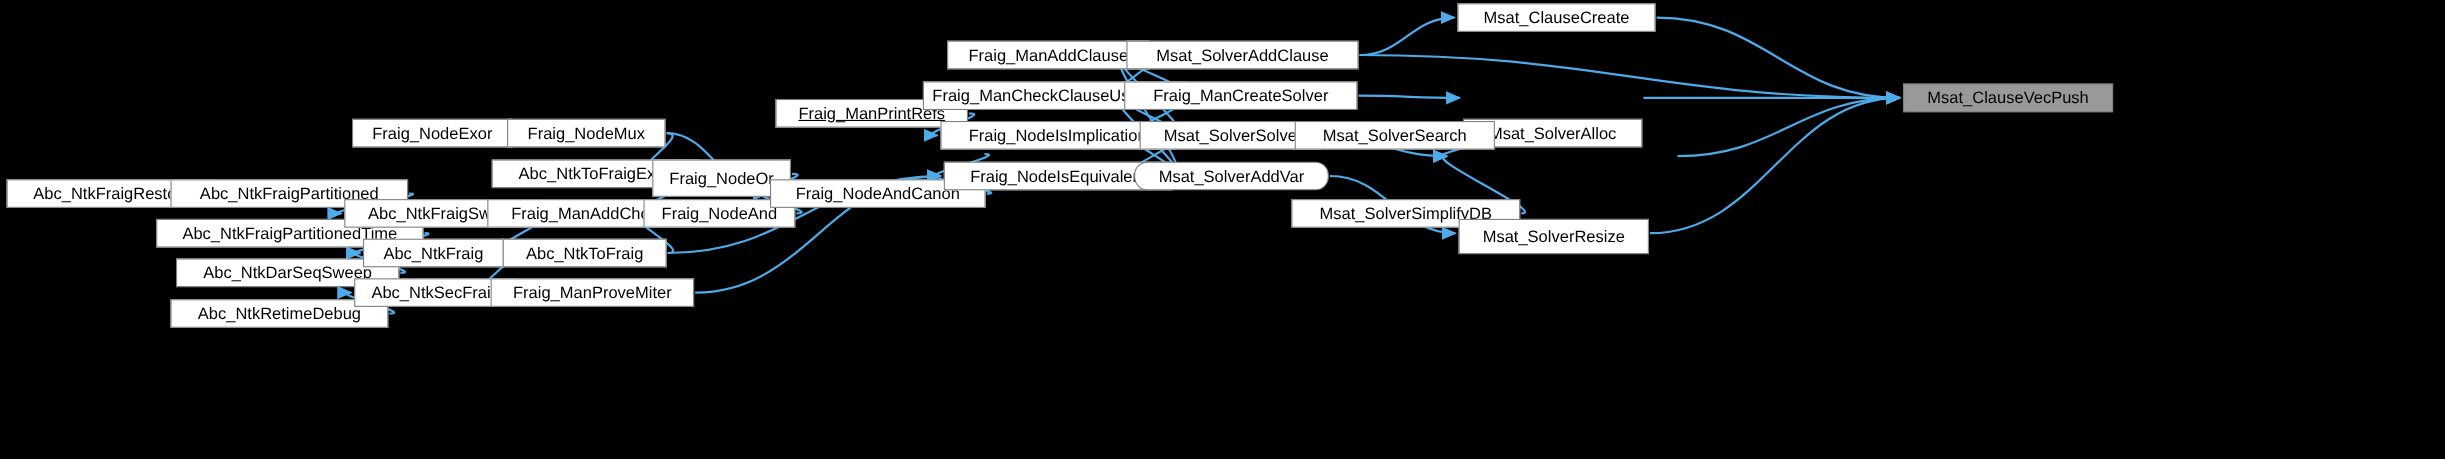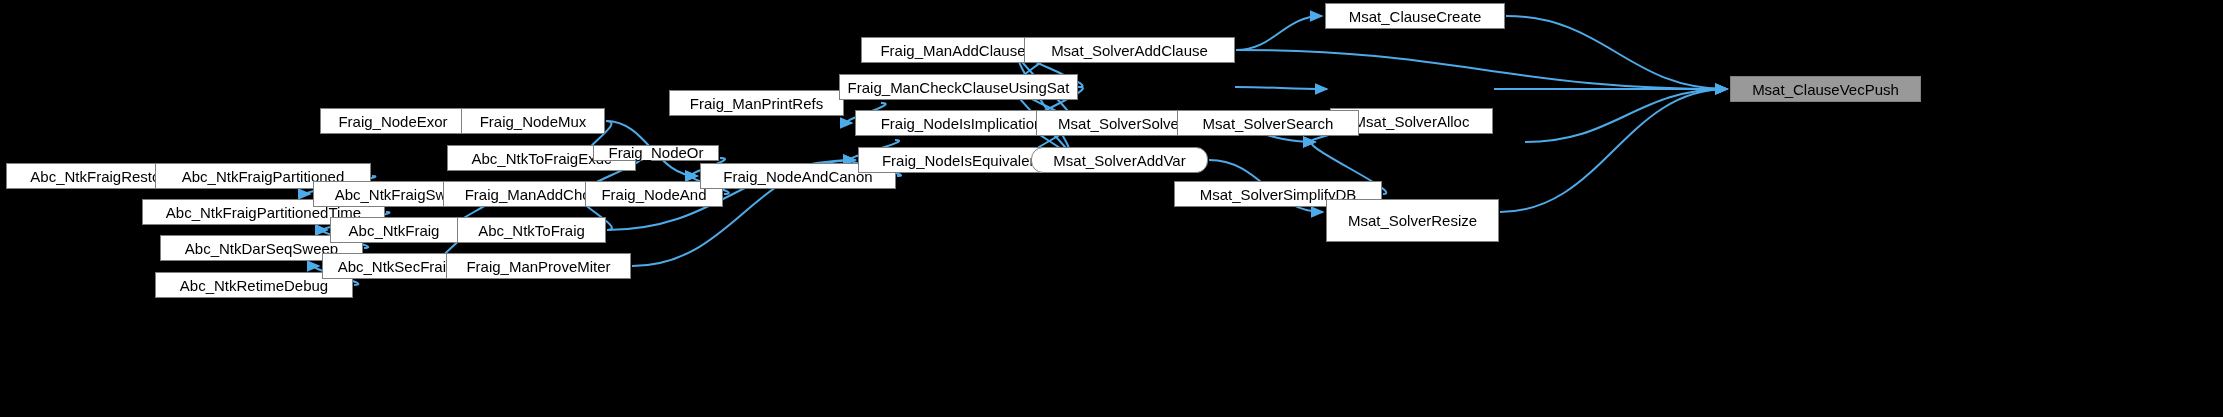--- a/index.html
+++ b/index.html
@@ -147,65 +147,68 @@
       </div>
       <div class="node" style="left: 457px; top: 217px; width: 149px; height: 26px;">
         <span class="node-label">Abc_NtkToFraig</span>
       </div>
       <div class="node" style="left: 446px; top: 253px; width: 185px; height: 26px;">
         <span class="node-label">Fraig_ManProveMiter</span>
       </div>
       <div class="node" style="left: 461px; top: 108px; width: 144px; height: 26px;">
         <span class="node-label">Fraig_NodeMux</span>
       </div>
-      <div class="node" style="left: 593px; top: 145px; width: 126px; height: 16px; align-items: flex-end;">
+      <div class="node" style="left: 593px; top: 145px; width: 126px; height: 34px;">
         <span class="node-label">Fraig_NodeOr</span>
       </div>
       <div class="node" style="left: 585px; top: 181px; width: 138px; height: 26px;">
         <span class="node-label">Fraig_NodeAnd</span>
       </div>
       <div class="node" style="left: 700px; top: 163px; width: 196px; height: 26px;">
         <span class="node-label">Fraig_NodeAndCanon</span>
       </div>
-      <div class="node" style="left: 669px; top: 90px; width: 175px; height: 26px;">
+      <div class="node" style="left: 705px; top: 90px; width: 175px; height: 26px; text-decoration: underline;">
         <span class="node-label">Fraig_ManPrintRefs</span>
       </div>
       <div class="node" style="left: 861px; top: 37px; width: 184px; height: 26px;">
         <span class="node-label">Fraig_ManAddClause</span>
       </div>
       <div class="node" style="left: 839px; top: 74px; width: 239px; height: 26px;">
         <span class="node-label">Fraig_ManCheckClauseUsingSat</span>
       </div>
       <div class="node" style="left: 855px; top: 110px; width: 213px; height: 26px;">
         <span class="node-label">Fraig_NodeIsImplication</span>
       </div>
       <div class="node" style="left: 858px; top: 147px; width: 208px; height: 26px;">
         <span class="node-label">Fraig_NodeIsEquivalent</span>
       </div>
       <div class="node" style="left: 1024px; top: 37px; width: 211px; height: 26px;">
         <span class="node-label">Msat_SolverAddClause</span>
       </div>
+      <div class="node" style="left: 1022px; top: 74px; width: 212px; height: 26px;">
+        <span class="node-label">Fraig_ManCreateSolver</span>
+      </div>
       <div class="node" style="left: 1036px; top: 110px; width: 165px; height: 26px;">
         <span class="node-label">Msat_SolverSolve</span>
       </div>
       <div class="node" style="left: 1031px; top: 147px; width: 177px; height: 26px; border-radius: 12px;">
         <span class="node-label">Msat_SolverAddVar</span>
       </div>
       <div class="node" style="left: 1325px; top: 3px; width: 180px; height: 26px; text-align: right;">
         <span class="node-label">Msat_ClauseCreate</span>
       </div>
       <div class="node" style="left: 1330px; top: 76px; width: 163px; height: 26px; margin-top: 32px;">
         <span class="node-label">Msat_SolverAlloc</span>
       </div>
       <div class="node" style="left: 1177px; top: 110px; width: 182px; height: 26px;">
         <span class="node-label">Msat_SolverSearch</span>
       </div>
       <div class="node" style="left: 1174px; top: 181px; width: 208px; height: 26px;">
         <span class="node-label">Msat_SolverSimplifyDB</span>
       </div>
-      <div class="node" style="left: 1326px; top: 199px; width: 173px; height: 43px;">
+      <div class="node" style="left: 1326px; top: 199px; width: 173px; height: 32px;">
         <span class="node-label">Msat_SolverResize</span>
       </div>
       <div class="node highlight" style="left: 1730px; top: 76px; width: 191px; height: 26px;">
         <span class="node-label">Msat_ClauseVecPush</span>
       </div>
     </div>
 </div>
 
 </body></html>

